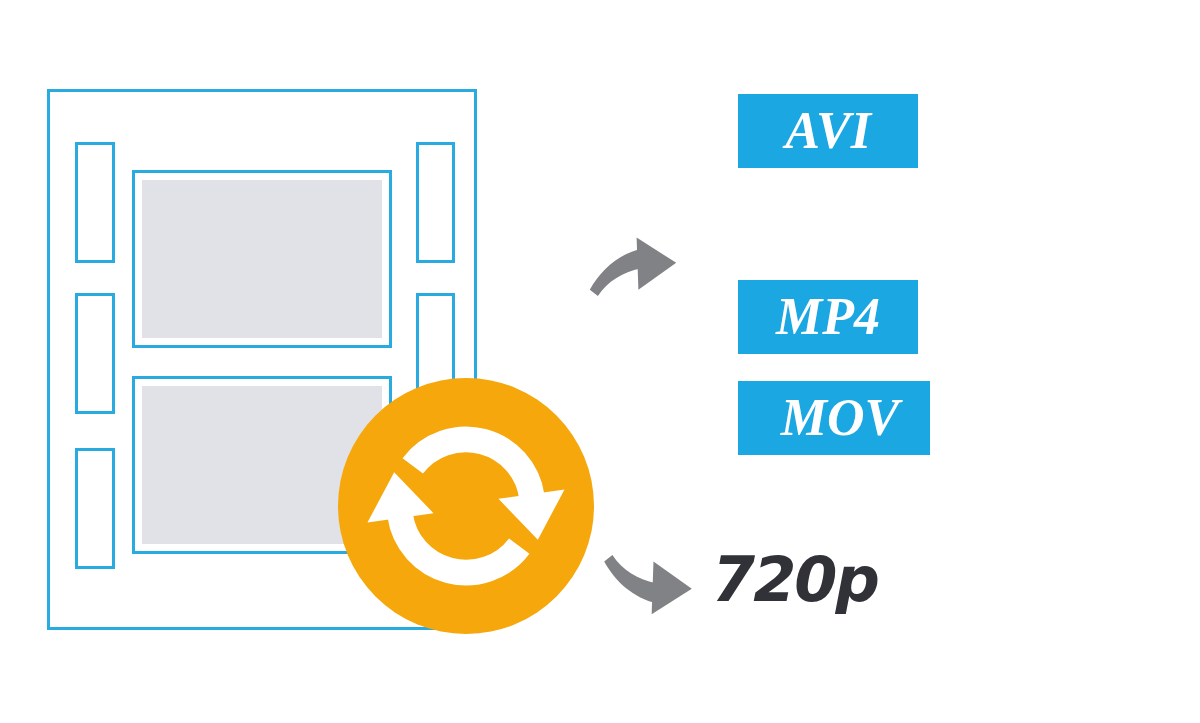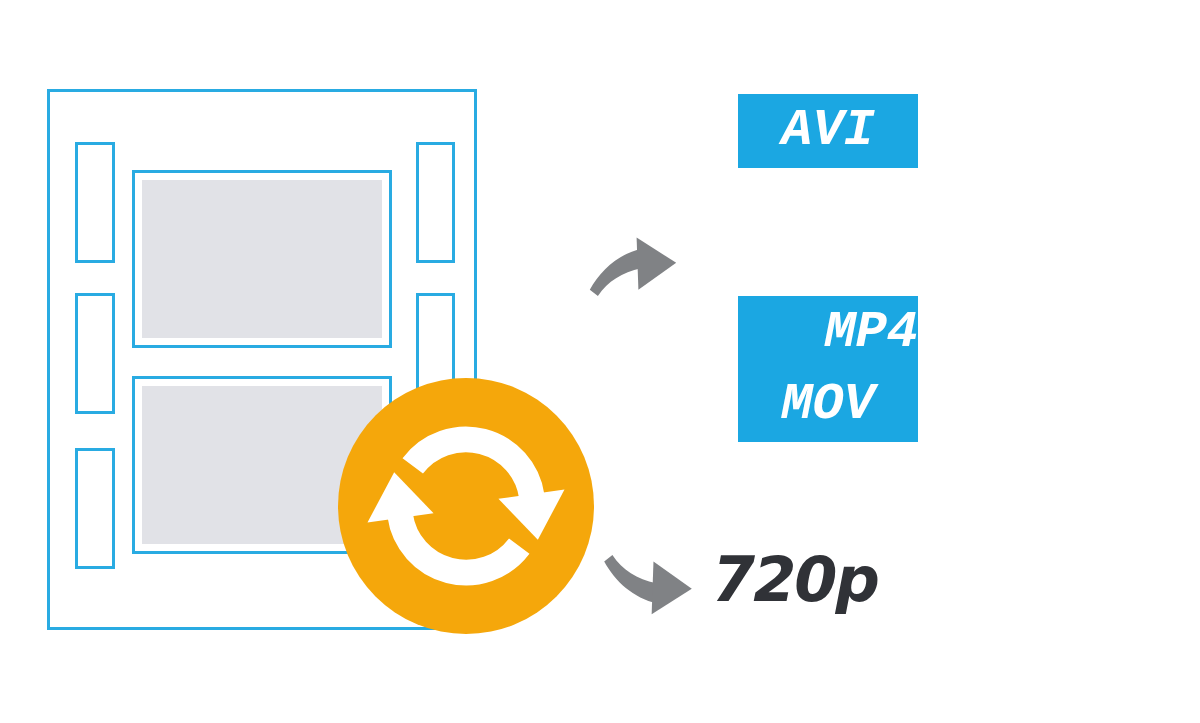--- a/index.html
+++ b/index.html
@@ -28,24 +28,24 @@
   
   .convert { position:absolute; left:338px; top:378px; width:256px; height:256px; }
   
   .arrow-top { position:absolute; left:588px; top:233px; width:90px; height:74px; }
   .arrow-bottom { position:absolute; left:600px; top:545px; width:96px; height:73px; transform:scaleY(-1); }
   
   .badge {
     position:absolute; left:738px; width:180px; height:74px; background:#1BA7E2;
     display:flex; align-items:center; justify-content:center;
   }
-  .badge.b1 { top:94px; } .badge.b2 { top:187px; } .badge.b3 { top:296px;justify-content:flex-end; } .badge.b4 { top:368px; }
+  .badge.b1 { top:94px; } .badge.b2 { top:187px; } .badge.b3 { top:280px; } .badge.b4 { top:381px;padding-left:12px; }
   .badge span {
     color:#ffffff; font-style:italic; font-weight:bold; font-size:52px;
-    font-family:Liberation Mono, monospace; line-height:1;
+    font-family:Liberation Serif, serif; line-height:1;
   }
   
   .res-row {
     position:absolute; left:712px; top:549px; display:flex; gap:50px;
     color:#303237; font-family:"DejaVu Sans", sans-serif;
     font-weight:bold; font-style:italic; font-size:62px; line-height:1; letter-spacing:-2px;text-align:right;
   }
 </style>
 </head>
 <body>

